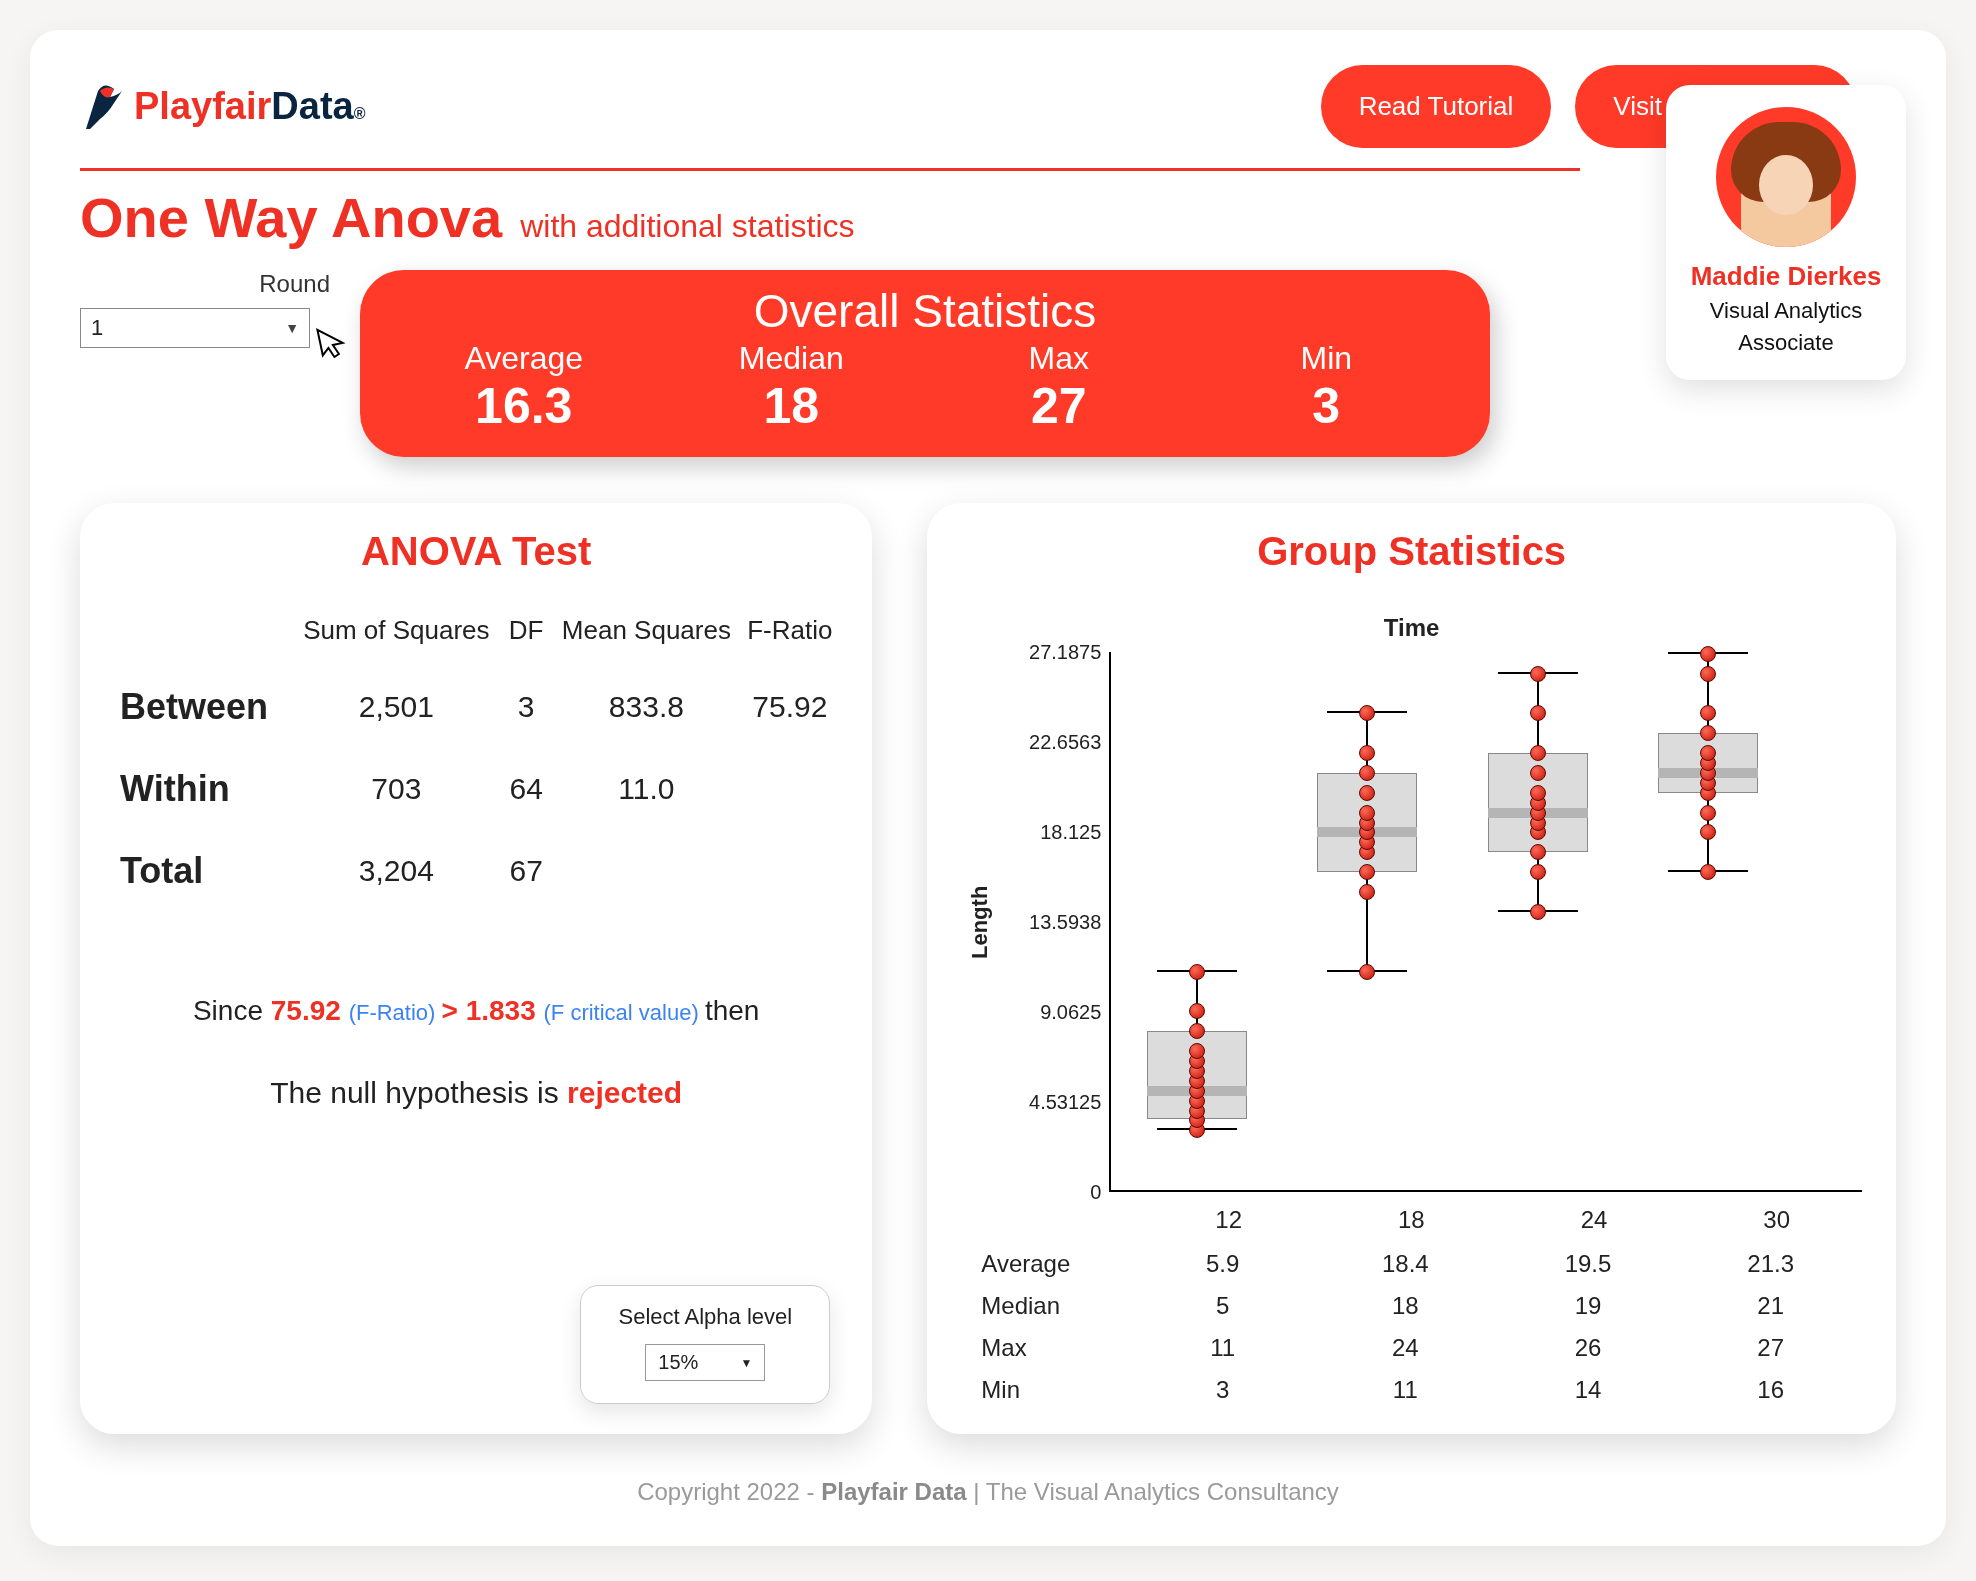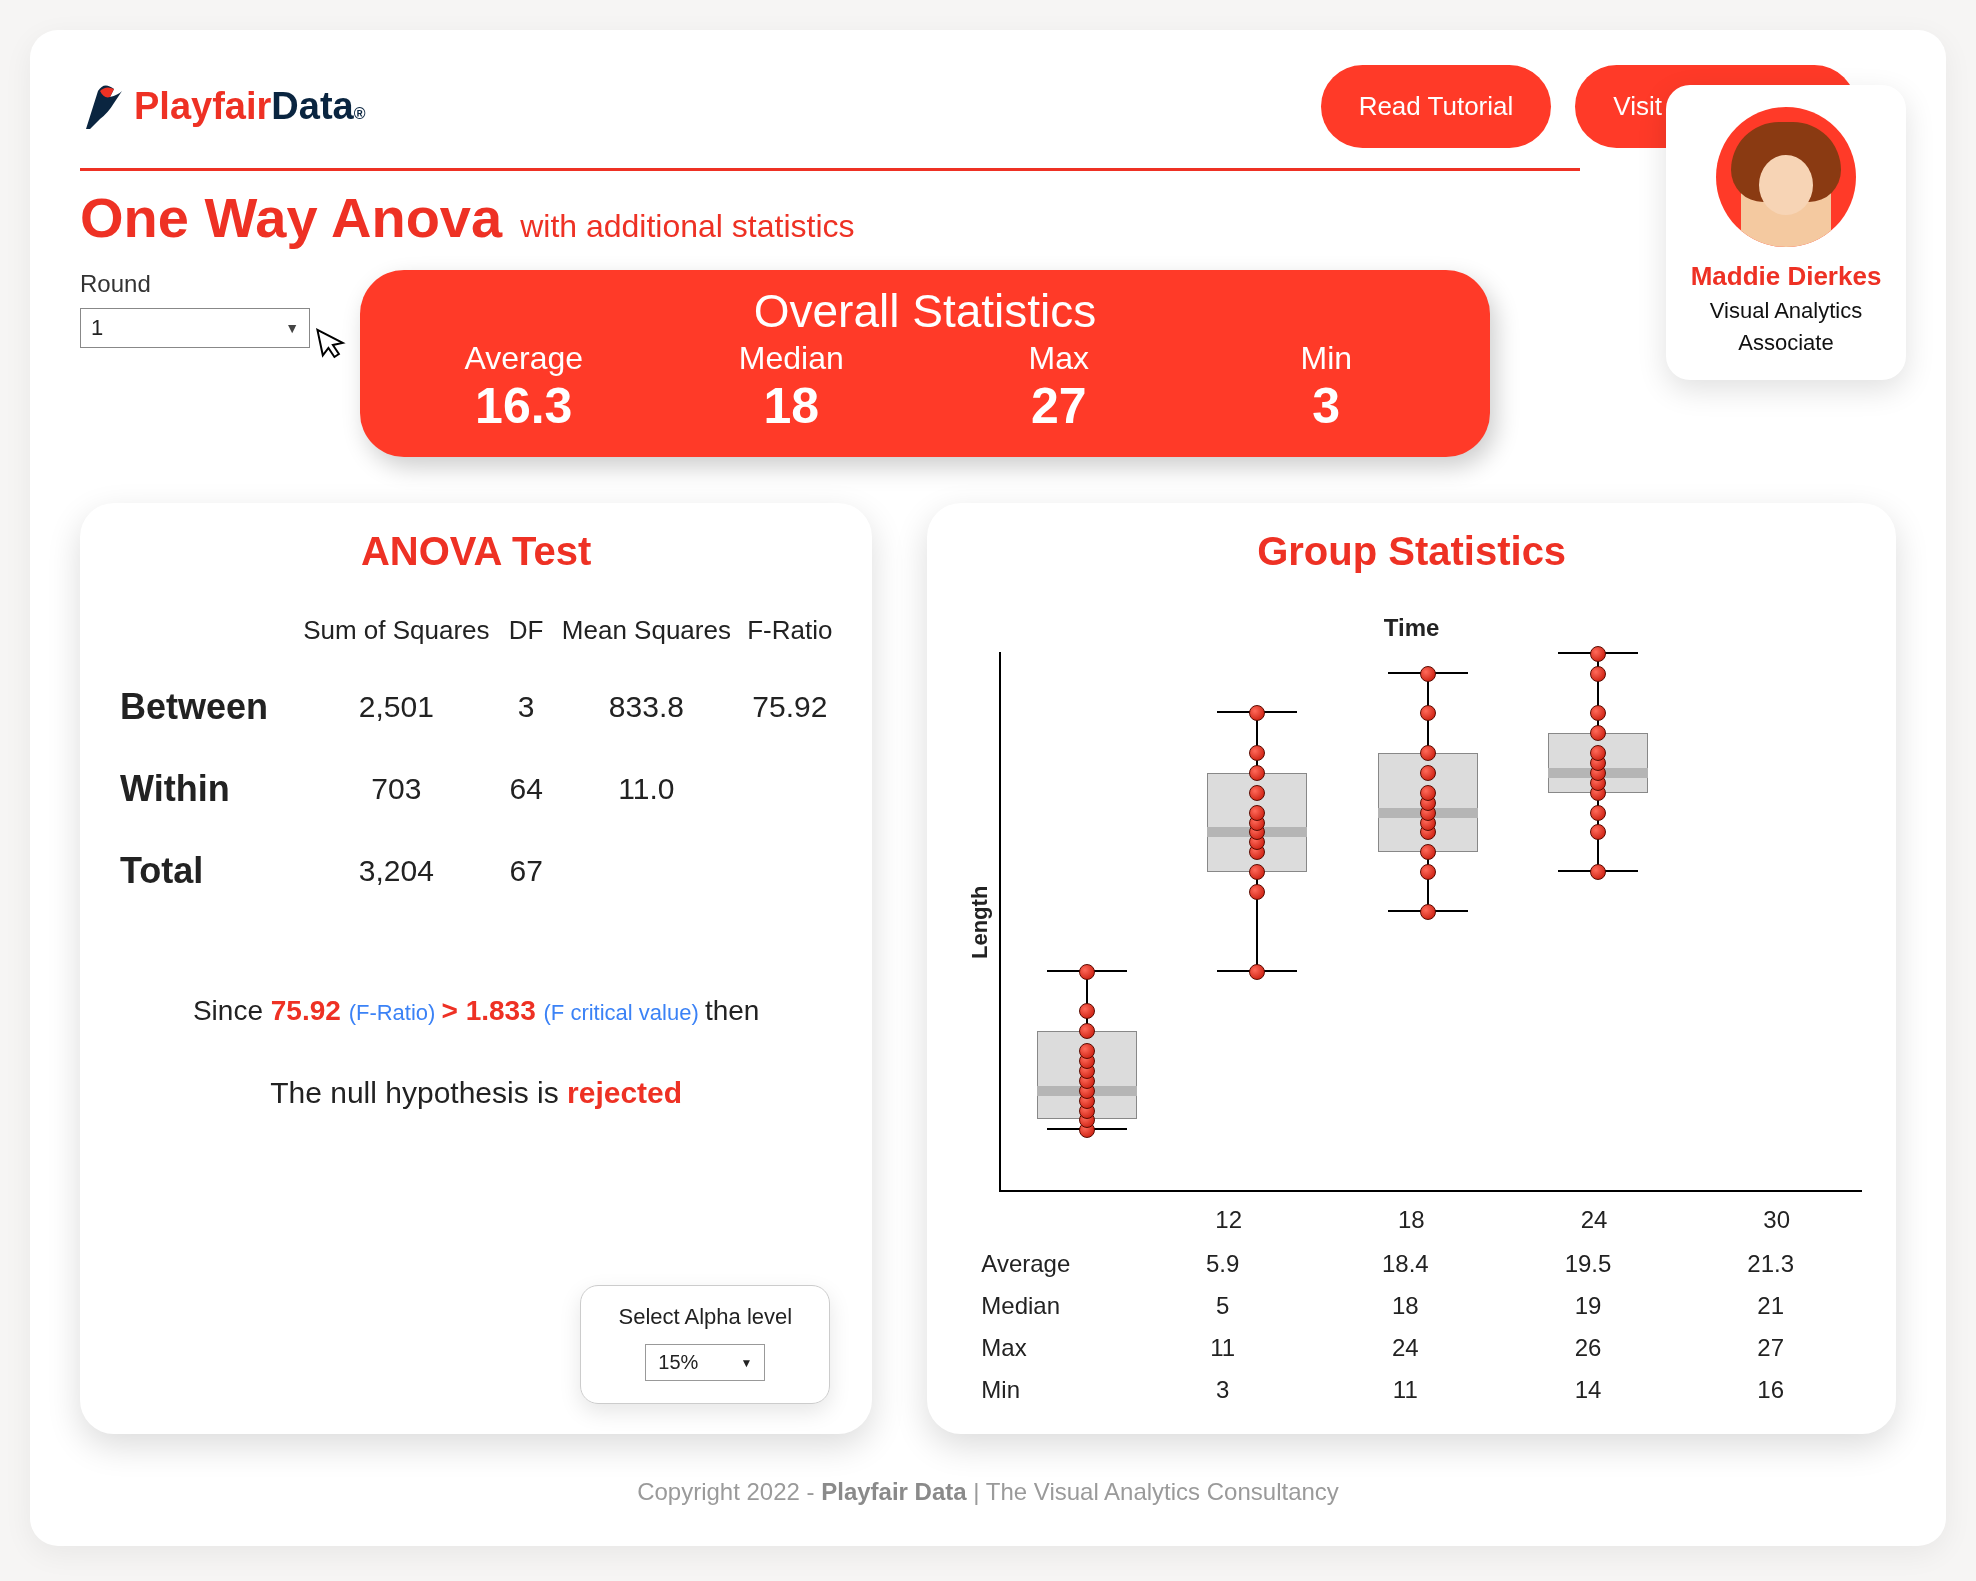--- a/index.html
+++ b/index.html
@@ -110,21 +110,21 @@
   .title-main { color: var(--red); font-size: 56px; font-weight: 800; }
   .title-sub  { color: var(--red); font-size: 32px; font-weight: 400; }
 
   
   .banner-row {
     display: flex;
     align-items: flex-start;
     margin-top: 20px;
     gap: 30px;
   }
-  .round-ctrl { width: 250px; position:relative; }
+  .round-ctrl { width: 250px; position:relative;text-align:right; }
   .round-label { font-size: 24px; color:#333; margin-bottom:10px; display:block;}
   .select-box {
     width: 230px;
     border: 1px solid #888;
     background:#fff;
     font-size: 22px;
     padding: 6px 10px;
     display:flex; justify-content:space-between; align-items:center;
     cursor:pointer;
   }
@@ -448,20 +448,29 @@
         </div>
       </div>
     </div>
 
     <div class="card group-card">
       <div class="card-title">Group Statistics</div>
       <div class="chart-title-small">Time</div>
 
       <div class="plot-wrap">
         <div class="yaxis-label">Length</div>
+        <div class="ytick-col" id="ytick-col">
+            <div class="ytick" style="bottom: 540px;">27.1875</div>
+            <div class="ytick" style="bottom: 450.001px;">22.6563</div>
+            <div class="ytick" style="bottom: 360px;">18.125</div>
+            <div class="ytick" style="bottom: 270.001px;">13.5938</div>
+            <div class="ytick" style="bottom: 180px;">9.0625</div>
+            <div class="ytick" style="bottom: 90px;">4.53125</div>
+            <div class="ytick" style="bottom: 0px;">0</div>
+          </div>
         <div class="plot-area" id="plot-area">
             <div class="group" style="left: 25.25px; height: 540px;">
               <div class="whisker-line" style="bottom: 59.5862px; height: 158.897px;"></div>
               <div class="cap" style="bottom: 218.483px;"></div>
               <div class="cap" style="bottom: 59.5862px;"></div>
               <div class="box" style="bottom: 71.5034px; height: 87.3931px;"></div>
               <div class="median" style="bottom: 94.3103px;"></div>
               <div class="dot" style="bottom: 59.5862px;"></div>
               <div class="dot" style="bottom: 69.5172px;"></div>
               <div class="dot" style="bottom: 79.4483px;"></div>

